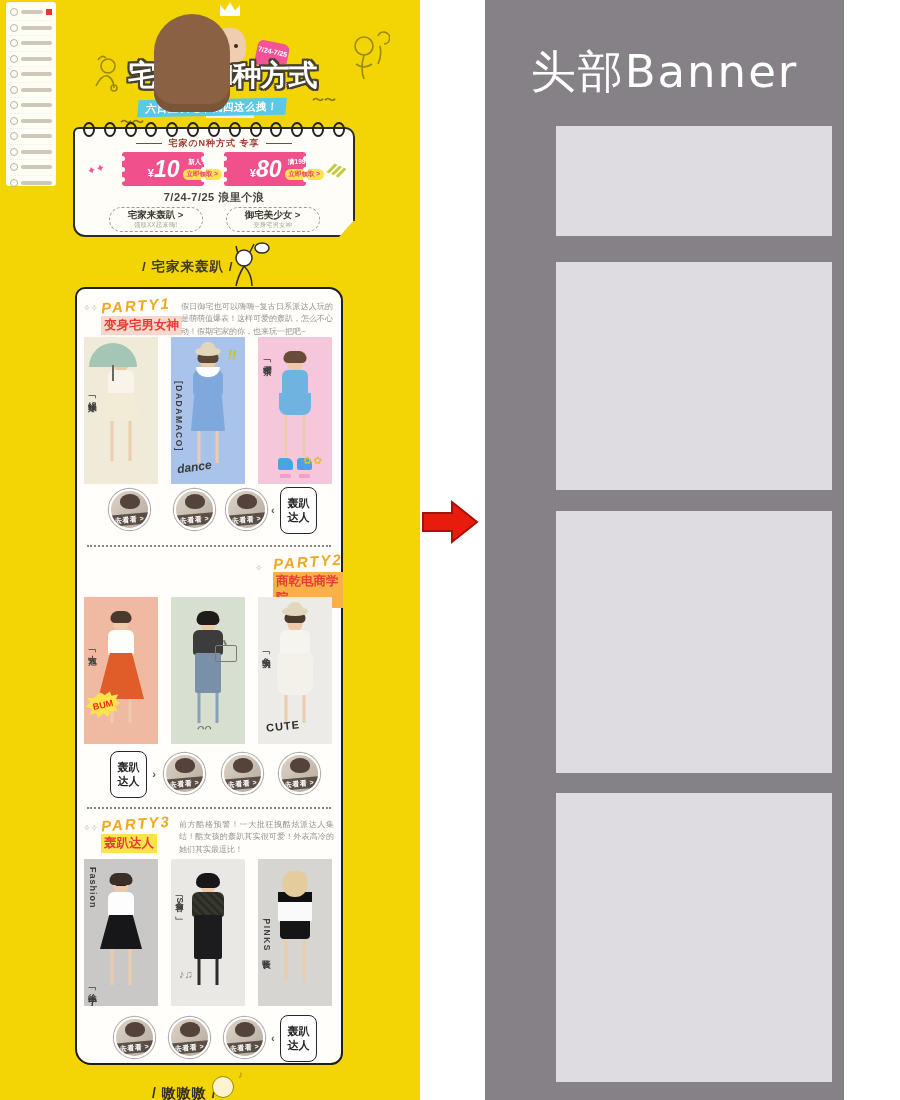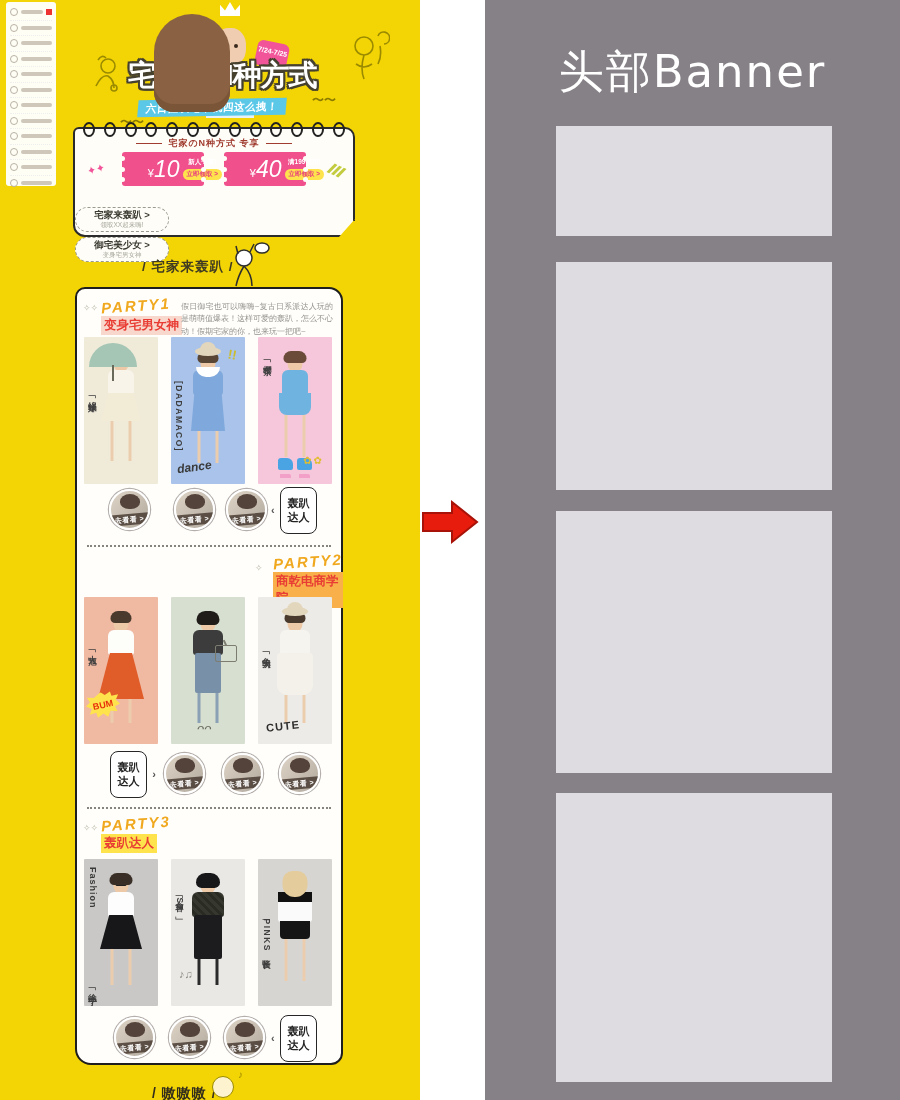--- a/index.html
+++ b/index.html
@@ -40,30 +40,30 @@
     border:2px solid #2b2b2b;border-radius:6px 10px 8px 12px;}
   .rings{position:absolute;left:8px;right:8px;top:-7px;display:flex;justify-content:space-between;}
   .ring{width:8px;height:11px;border:2px solid #222;border-radius:50%;background:transparent;}
   .cp-head{position:absolute;top:8px;left:0;right:0;text-align:center;font-size:9px;font-weight:bold;color:#a03c30;letter-spacing:1px;}
   .cp-head::before,.cp-head::after{content:"";display:inline-block;width:26px;height:1.5px;background:#a03c30;vertical-align:middle;margin:0 6px;}
   .coupon-row{position:absolute;top:23px;left:0;right:0;display:flex;justify-content:center;gap:20px;}
   .coupon{position:relative;width:82px;height:34px;background:#f0508c;border-radius:3px;display:flex;align-items:center;justify-content:center;gap:3px;}
   .notch{position:absolute;top:4px;bottom:4px;width:5px;display:flex;flex-direction:column;justify-content:space-between;}
   .notch i{display:block;width:5px;height:5px;background:#fffdf7;border-radius:50%;}
   .notch.l{left:-2px;} .notch.r{right:-2px;}
-  .c-amt{color:#fff;font-weight:400;font-size:23px;line-height:1;font-style:italic;margin-left:44px;}
+  .c-amt{color:#fff;font-weight:700;font-size:23px;line-height:1;font-style:italic;margin-left:44px;}
   .c-amt .cur{font-size:11px;font-style:normal;}
   .c-side{display:flex;flex-direction:column;align-items:center;gap:2px;}
   .c-cond{color:#fff;font-size:6.5px;font-weight:bold;white-space:nowrap;}
   .c-claim{background:#ffe34d;color:#e8417e;font-size:6.5px;font-weight:bold;border-radius:7px;padding:1px 4px;white-space:nowrap;cursor:pointer;}
   .spark-l{position:absolute;left:12px;top:34px;color:#f2549a;font-size:11px;transform:rotate(-15deg);}
   .spark-r{position:absolute;right:10px;top:36px;display:flex;gap:2px;transform:rotate(25deg);}
   .spark-r i{width:3px;height:11px;background:#c2cc3e;display:block;transform:skewX(-20deg);}
   .cp-date{position:absolute;top:61px;left:0;right:0;text-align:center;font-size:11px;font-weight:800;color:#45453c;letter-spacing:.5px;}
-  .cp-btns{position:absolute;top:78px;left:0;right:0;display:flex;justify-content:center;gap:5px;flex-direction:column;}
+  .cp-btns{position:absolute;top:78px;left:0;right:0;display:flex;justify-content:center;gap:23px;}
   .cap-btn{width:92px;height:23px;border:1.6px dashed #9a9a90;border-radius:13px;text-align:center;cursor:pointer;background:#fffdf7;}
   .cap-btn .l1{font-size:9.5px;font-weight:800;color:#3b3b32;line-height:12px;margin-top:1px;}
   .cap-btn .l2{font-size:6.5px;color:#a8a89e;line-height:8px;}
   .curl{position:absolute;right:-2px;bottom:-2px;width:16px;height:16px;background:#f3d404;
     clip-path:polygon(100% 0,100% 100%,0 100%);border-top:2px solid #2b2b2b;}
   
   .sec-title{position:absolute;left:142px;top:258px;font-size:13.5px;font-weight:800;color:#3f3a22;letter-spacing:1px;}
   .sec-doodle{position:absolute;left:224px;top:240px;}
   
   .big-card{position:absolute;left:75px;top:287px;width:268px;height:778px;background:#fffefb;
@@ -147,21 +147,21 @@
   .expert.r::before{content:"‹";position:absolute;left:-10px;top:16px;color:#555;font-size:11px;}
   .expert.l::after{content:"›";position:absolute;right:-10px;top:16px;color:#555;font-size:11px;}
   .divider{position:absolute;left:10px;right:10px;border-top:2px dotted #85857d;}
   
   .next-sec{position:absolute;left:152px;top:1085px;font-size:14px;font-weight:800;color:#332e1c;letter-spacing:1px;}
   .mini-doodle{position:absolute;left:212px;top:1076px;width:20px;height:20px;border:1.6px solid #9a8a00;border-radius:50%;background:#fdf3cf;}
   .mini-doodle::after{content:"♪";position:absolute;right:-10px;top:-8px;color:#9a8a00;font-size:10px;}
   
   .arrow{position:absolute;left:421px;top:499px;}
   
-  .wireframe{position:absolute;left:485px;top:0;width:415px;height:1100px;background:#868186;}
+  .wireframe{position:absolute;left:485px;top:0;width:359px;height:1100px;background:#868186;}
   .wf-title{position:absolute;left:0;width:100%;top:42px;text-align:center;color:#fff;font-size:45px;letter-spacing:2px;
     font-family:"DejaVu Sans","Liberation Sans",sans-serif;font-weight:500;}
   .wf-box{position:absolute;left:71px;width:276px;background:#dedce0;}
   .wf-b1{top:126px;height:110px;} .wf-b2{top:262px;height:228px;}
   .wf-b3{top:511px;height:262px;} .wf-b4{top:793px;height:289px;}
   
   .watermark{position:absolute;left:256px;top:1048px;width:158px;height:50px;color:#f4490b;}
   .wm-circle{position:absolute;left:0;top:2px;width:36px;height:36px;border:3px solid #f4490b;border-radius:50%;box-sizing:border-box;}
   .wm-circle::after{content:"";position:absolute;left:5px;top:6px;width:20px;height:18px;background:#f4490b;border-radius:45% 60% 50% 40%;}
   .wm-name{position:absolute;left:40px;top:2px;font-size:19.5px;font-weight:900;white-space:nowrap;
@@ -306,27 +306,28 @@
           <span class="notch l">
               <i></i>
               <i></i>
               <i></i>
             </span>
             <span class="notch r">
               <i></i>
               <i></i>
               <i></i>
             </span>
-          <span class="c-amt"><span class="cur">¥</span><span>40</span></span>
+          <span class="c-amt"><span class="cur">¥</span><span>80</span></span>
           <span class="c-side">
             <span class="c-cond">满199使用!</span>
             <span class="c-claim">立即领取 &gt;</span>
           </span>
         </div>
       </div>
+      <div class="cp-date">7/24-7/25 浪里个浪</div>
       <div class="cp-btns">
         <div class="cap-btn">
           <div class="l1">宅家来轰趴 &gt;</div>
           <div class="l2">领取XX起来嗨!</div>
         </div>
         <div class="cap-btn">
           <div class="l1">御宅美少女 &gt;</div>
           <div class="l2">变身宅男女神</div>
         </div>
       </div>
@@ -451,20 +452,21 @@
           <span class="band">去看看 &gt;</span>
         </div>
 
       <div class="divider" style="top:518px"></div>
 
       <span class="sparkle" style="left:6px;top:534px">✧✧</span>
       <div style="position:absolute;left:24px;top:526px">
         <span class="party-tag">PARTY3</span><br>
         <span class="party-name pn3">轰趴达人</span>
       </div>
+      <div class="party-desc" style="left:102px;top:530px;width:155px">前方酷格预警！一大批狂拽酷炫派达人集结！酷女孩的轰趴其实很可爱！外表高冷的她们其实最逗比！</div>
 
       <div class="models" style="top:570px">
         <div class="model m-p3-1" style="background: rgb(201, 200, 198);">
           <span class="x-fashion">Fashion</span>
           <div class="hair"></div>
             <div class="head"></div>
             <div class="ftop"></div>
             <div class="fbot"></div>
             <div class="legs"></div>
           <span class="vlabel" style="left:3px;bottom:14px">「徐小宁」</span>

